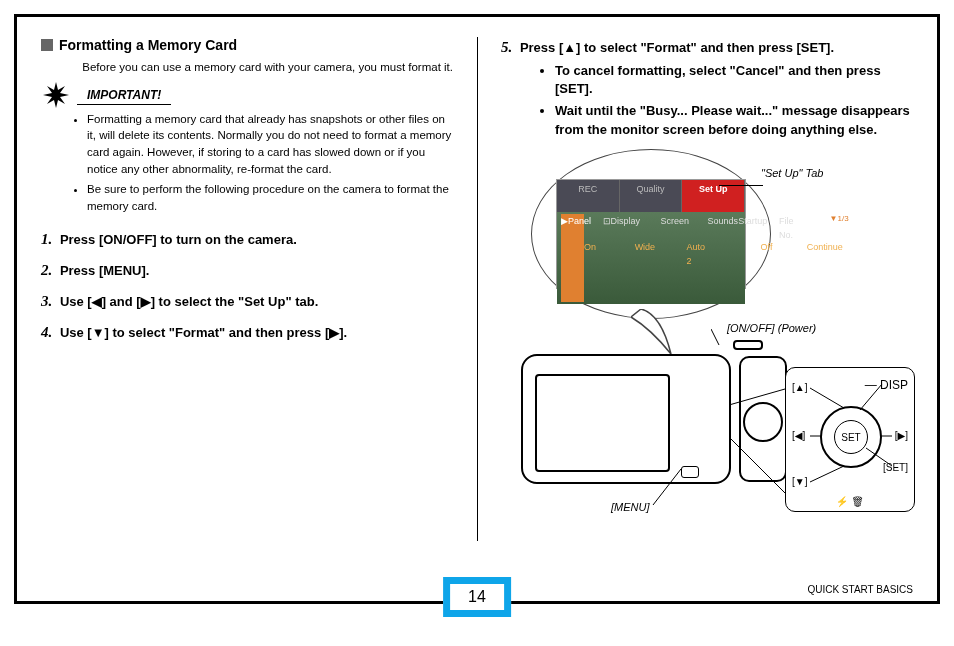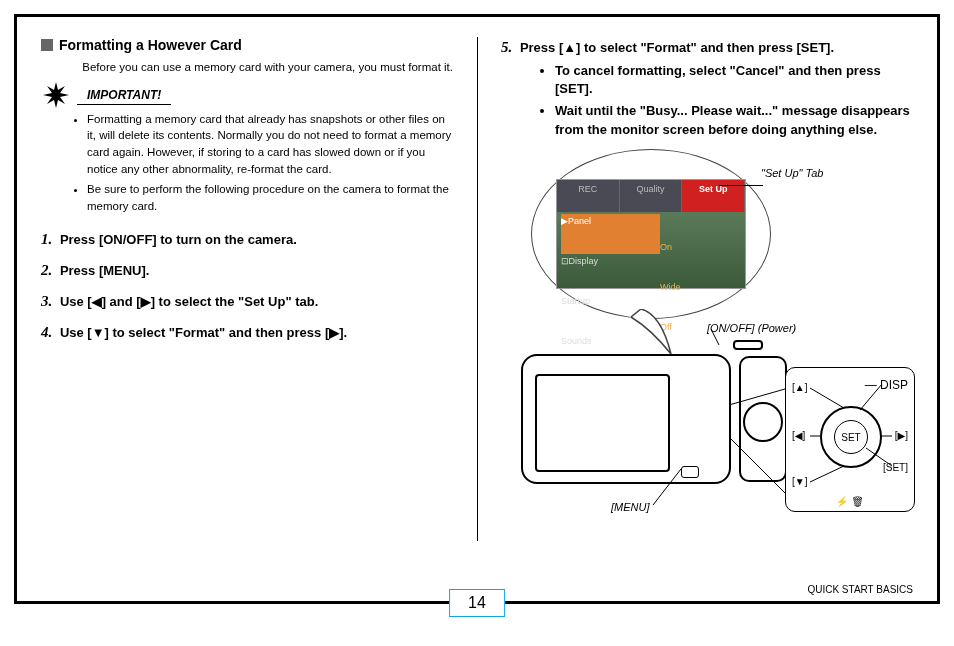--- a/index.html
+++ b/index.html
@@ -105,21 +105,21 @@
     bottom: 6px;
     right: 24px;
     font-size: 10px;
   }
   .page-num-box {
     position: absolute;
     bottom: -16px;
     left: 50%;
     transform: translateX(-50%);
     background: #fff;
-    border: 1px solid #0ea5e9;
+    border: 7px solid #0ea5e9;
     padding: 4px 18px;
     font-size: 16px;
   }
   .diagram-area {
     position: relative;
     margin-top: 8px;
     height: 370px;
   }
   
   .screen-bubble {
@@ -147,24 +147,24 @@
     background: #4a4a55;
     color: #bbb;
     font-size: 9px;
     text-align: center;
     line-height: 18px;
     border-right: 1px solid #666;
   }
   .tab.active { background: #d02020; color: #fff; font-weight: bold; }
   .menu-body {
     display: flex;
-    flex-direction: column;
+    flex-direction: row;
     padding: 2px 4px;
     background: linear-gradient(#5a7a5a, #3a5a3a);
-    height: 76px;
+    height: 92px;
   }
   .menu-row { display: flex; font-size: 9px; color: #ddd; line-height: 14px; }
   .menu-row .k { width: 55%; }
   .menu-row .v { width: 45%; color: #f0b050; margin-top: 26px; }
   .menu-row.hl .k { background: #e08030; color: #fff; }
   .pager { text-align: center; font-size: 8px; color: #e08030; padding-right: 4px; }
   .label-setup {
     position: absolute;
     left: 260px;
     top: 18px;
@@ -274,21 +274,21 @@
   }
 </style>
 </head>
 <body>
 
 <div class="page">
   <div class="divider"></div>
 
   <div class="col">
     <div class="section-title">
-      <span class="square"></span><span>Formatting a However Card</span>
+      <span class="square"></span><span>Formatting a Memory Card</span>
     </div>
     <p class="intro">Before you can use a memory card with your camera, you must format it.</p>
 
     <div class="important-label">
       <svg class="burst" viewBox="0 0 26 26">
         <polygon points="13,0 15,8 22,4 17,11 26,13 17,15 22,22 15,18 13,26 11,18 4,22 9,15 0,13 9,11 4,4 11,8" fill="#000"></polygon>
       </svg>
       <span>IMPORTANT!</span>
     </div>
     <ul class="important-list">
@@ -326,26 +326,30 @@
         <div class="menu-body">
           <div class="menu-row hl">
               <span class="k">▶Panel</span>
               <span class="v">On</span>
             </div>
           <div class="menu-row">
               <span class="k">⊡Display</span>
               <span class="v">Wide</span>
             </div>
           <div class="menu-row">
-              <span class="k">Startup</span>
-              <span class="v">Off</span>
+              <span class="k">Screen</span>
+              <span class="v">Auto 2</span>
             </div>
           <div class="menu-row">
               <span class="k">Sounds</span>
               <span class="v"></span>
+            </div>
+          <div class="menu-row">
+              <span class="k">Startup</span>
+              <span class="v">Off</span>
             </div>
           <div class="menu-row">
               <span class="k">File No.</span>
               <span class="v">Continue</span>
             </div>
           <div class="pager">▼1/3</div>
         </div>
       </div>
       <div class="label-setup">"Set Up" Tab</div>
       <div class="label-setup-line"></div>
@@ -358,21 +362,21 @@
         <div class="cam-body">
           <div class="cam-screen"></div>
           <div class="cam-menu-btn"></div>
         </div>
         <div class="cam-grip">
           <div class="cam-dial"></div>
         </div>
         <div class="cam-power"></div>
       </div>
 
-      <div class="external-label" style="left:206px; top:173px;">[ON/OFF] (Power)</div>
+      <div class="external-label" style="left:226px; top:173px;">[ON/OFF] (Power)</div>
       <div class="external-label" style="left:110px; top:352px;">[MENU]</div>
 
       <div class="control-pad-box">
         <div class="cp-ring"></div>
         <div class="cp-inner">SET</div>
         <div class="cp-label" style="left:6px; top:14px;">[▲]</div>
         <div class="cp-label" style="left:6px; top:62px;">[◀]</div>
         <div class="cp-label" style="left:6px; top:108px;">[▼]</div>
         <div class="cp-label" style="right:6px; top:62px;">[▶]</div>
         <div class="cp-label" style="right:6px; top:94px;">[SET]</div>

